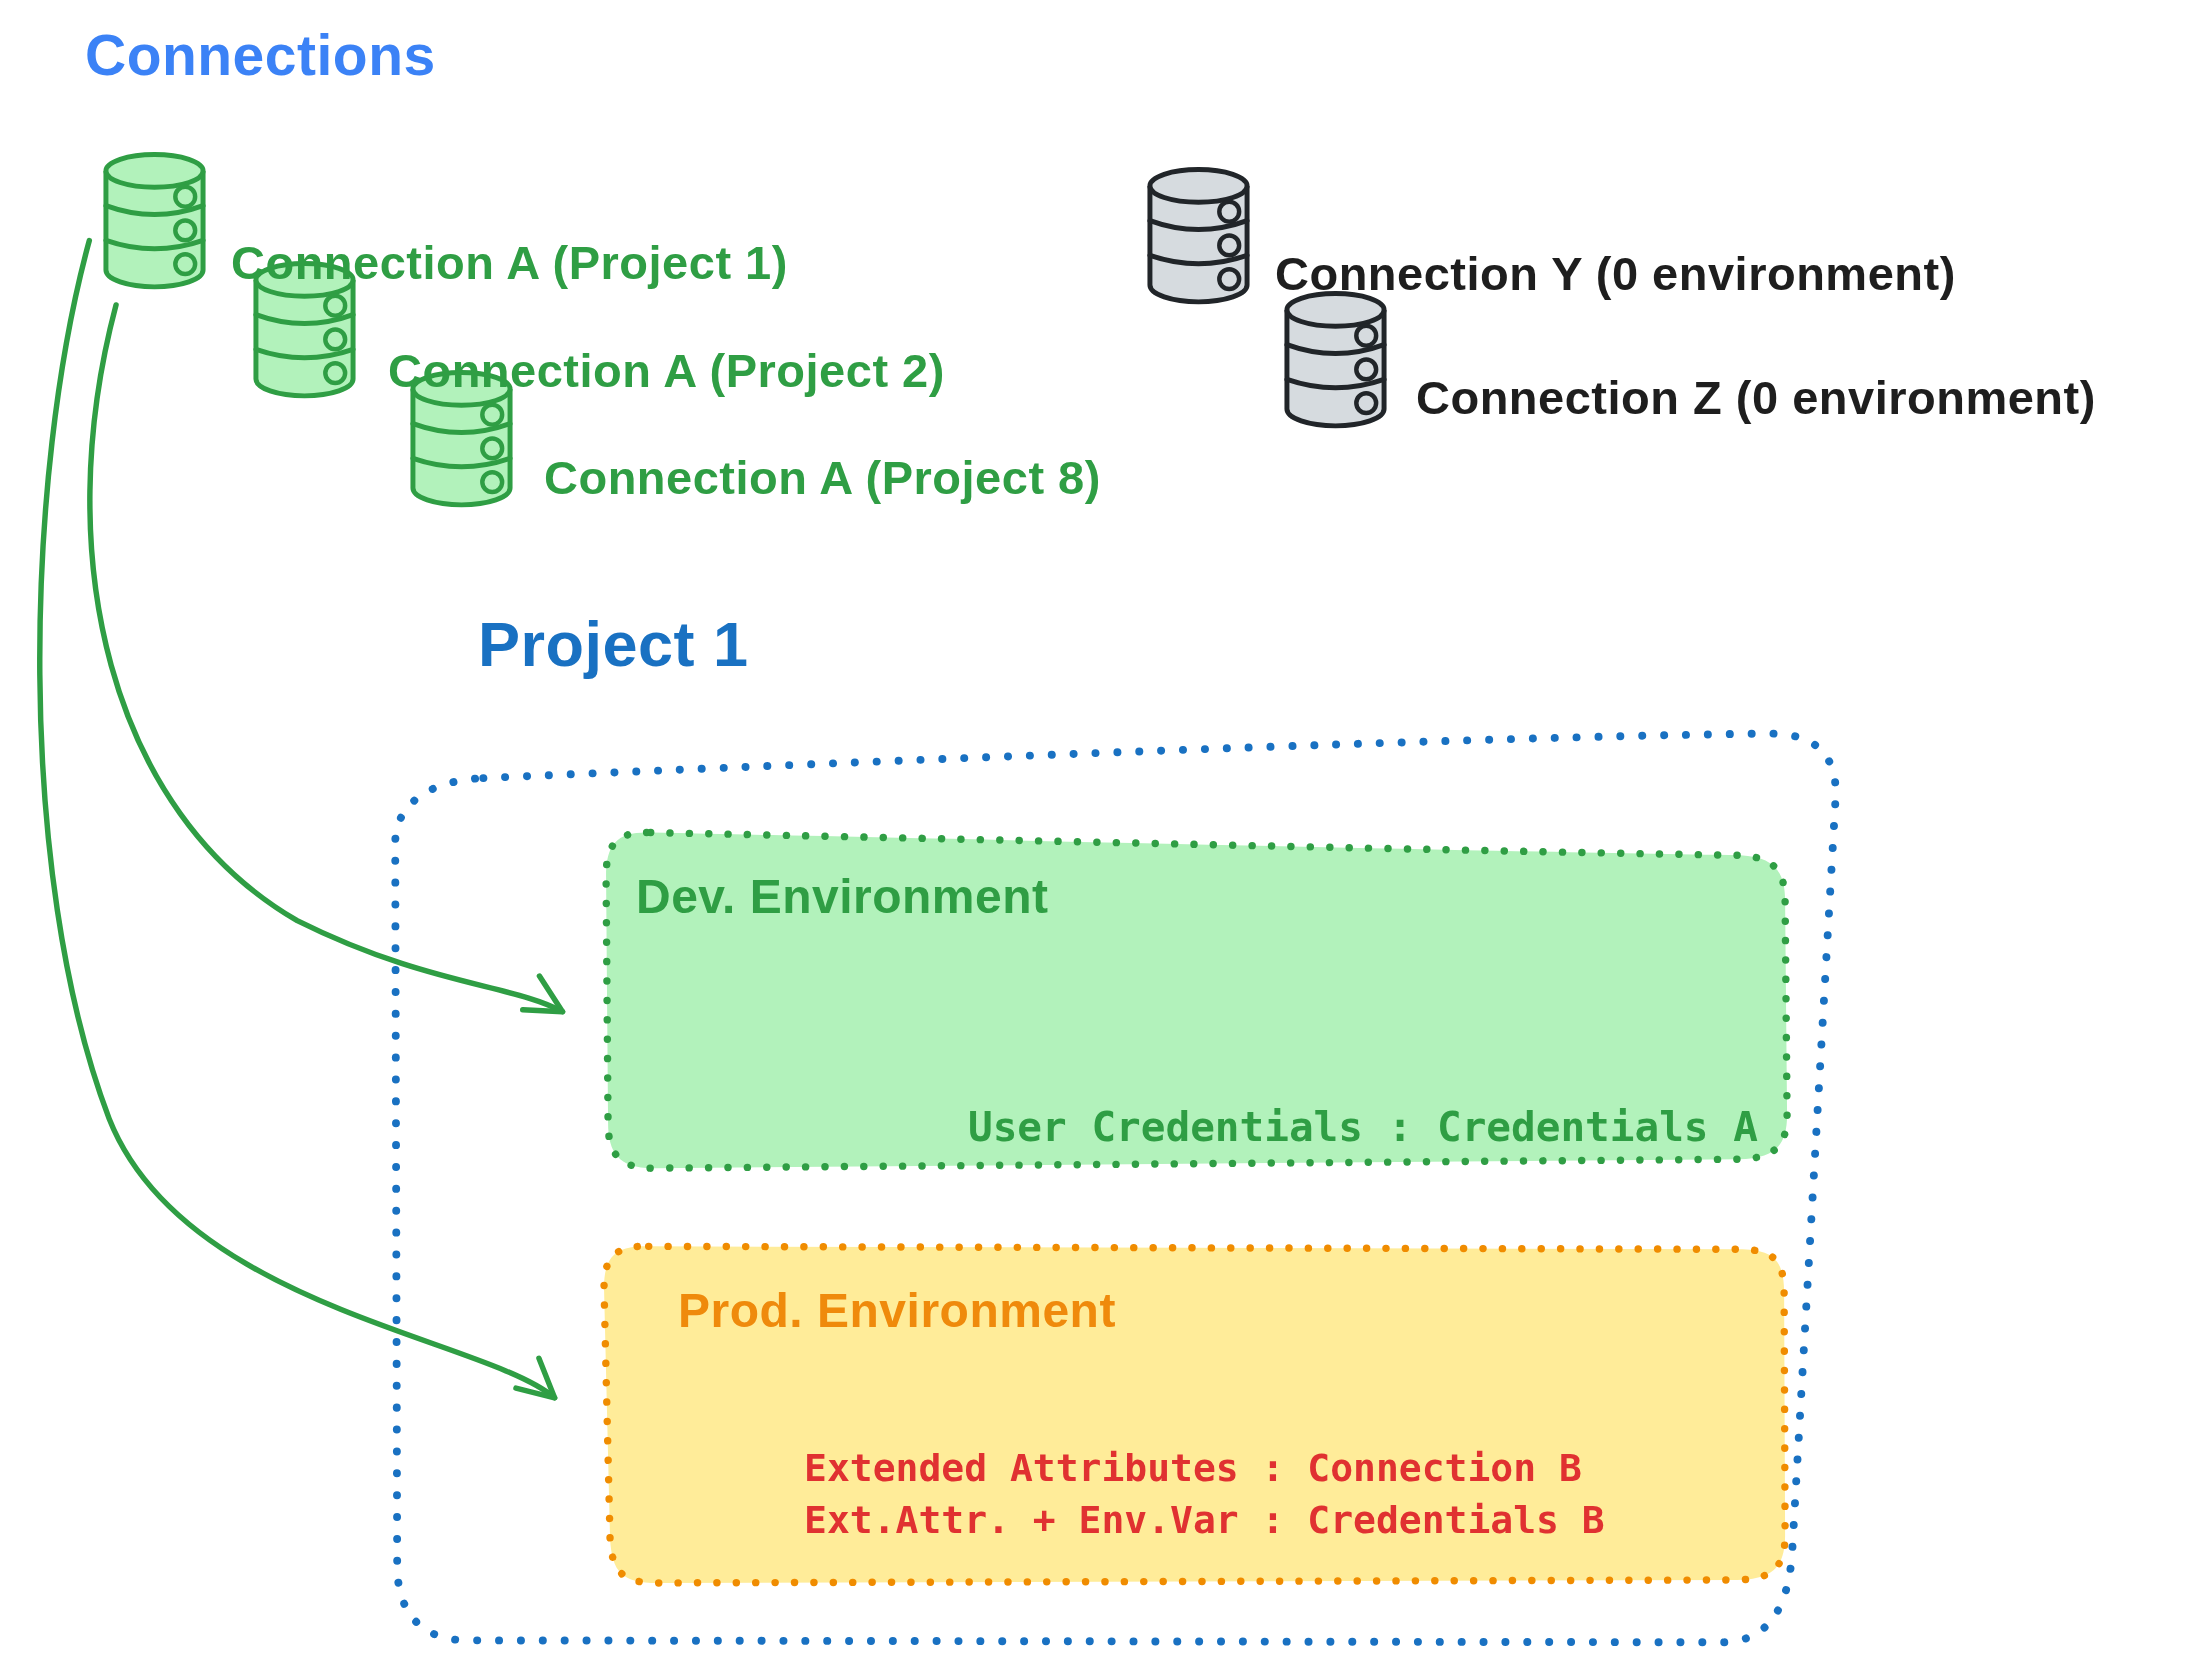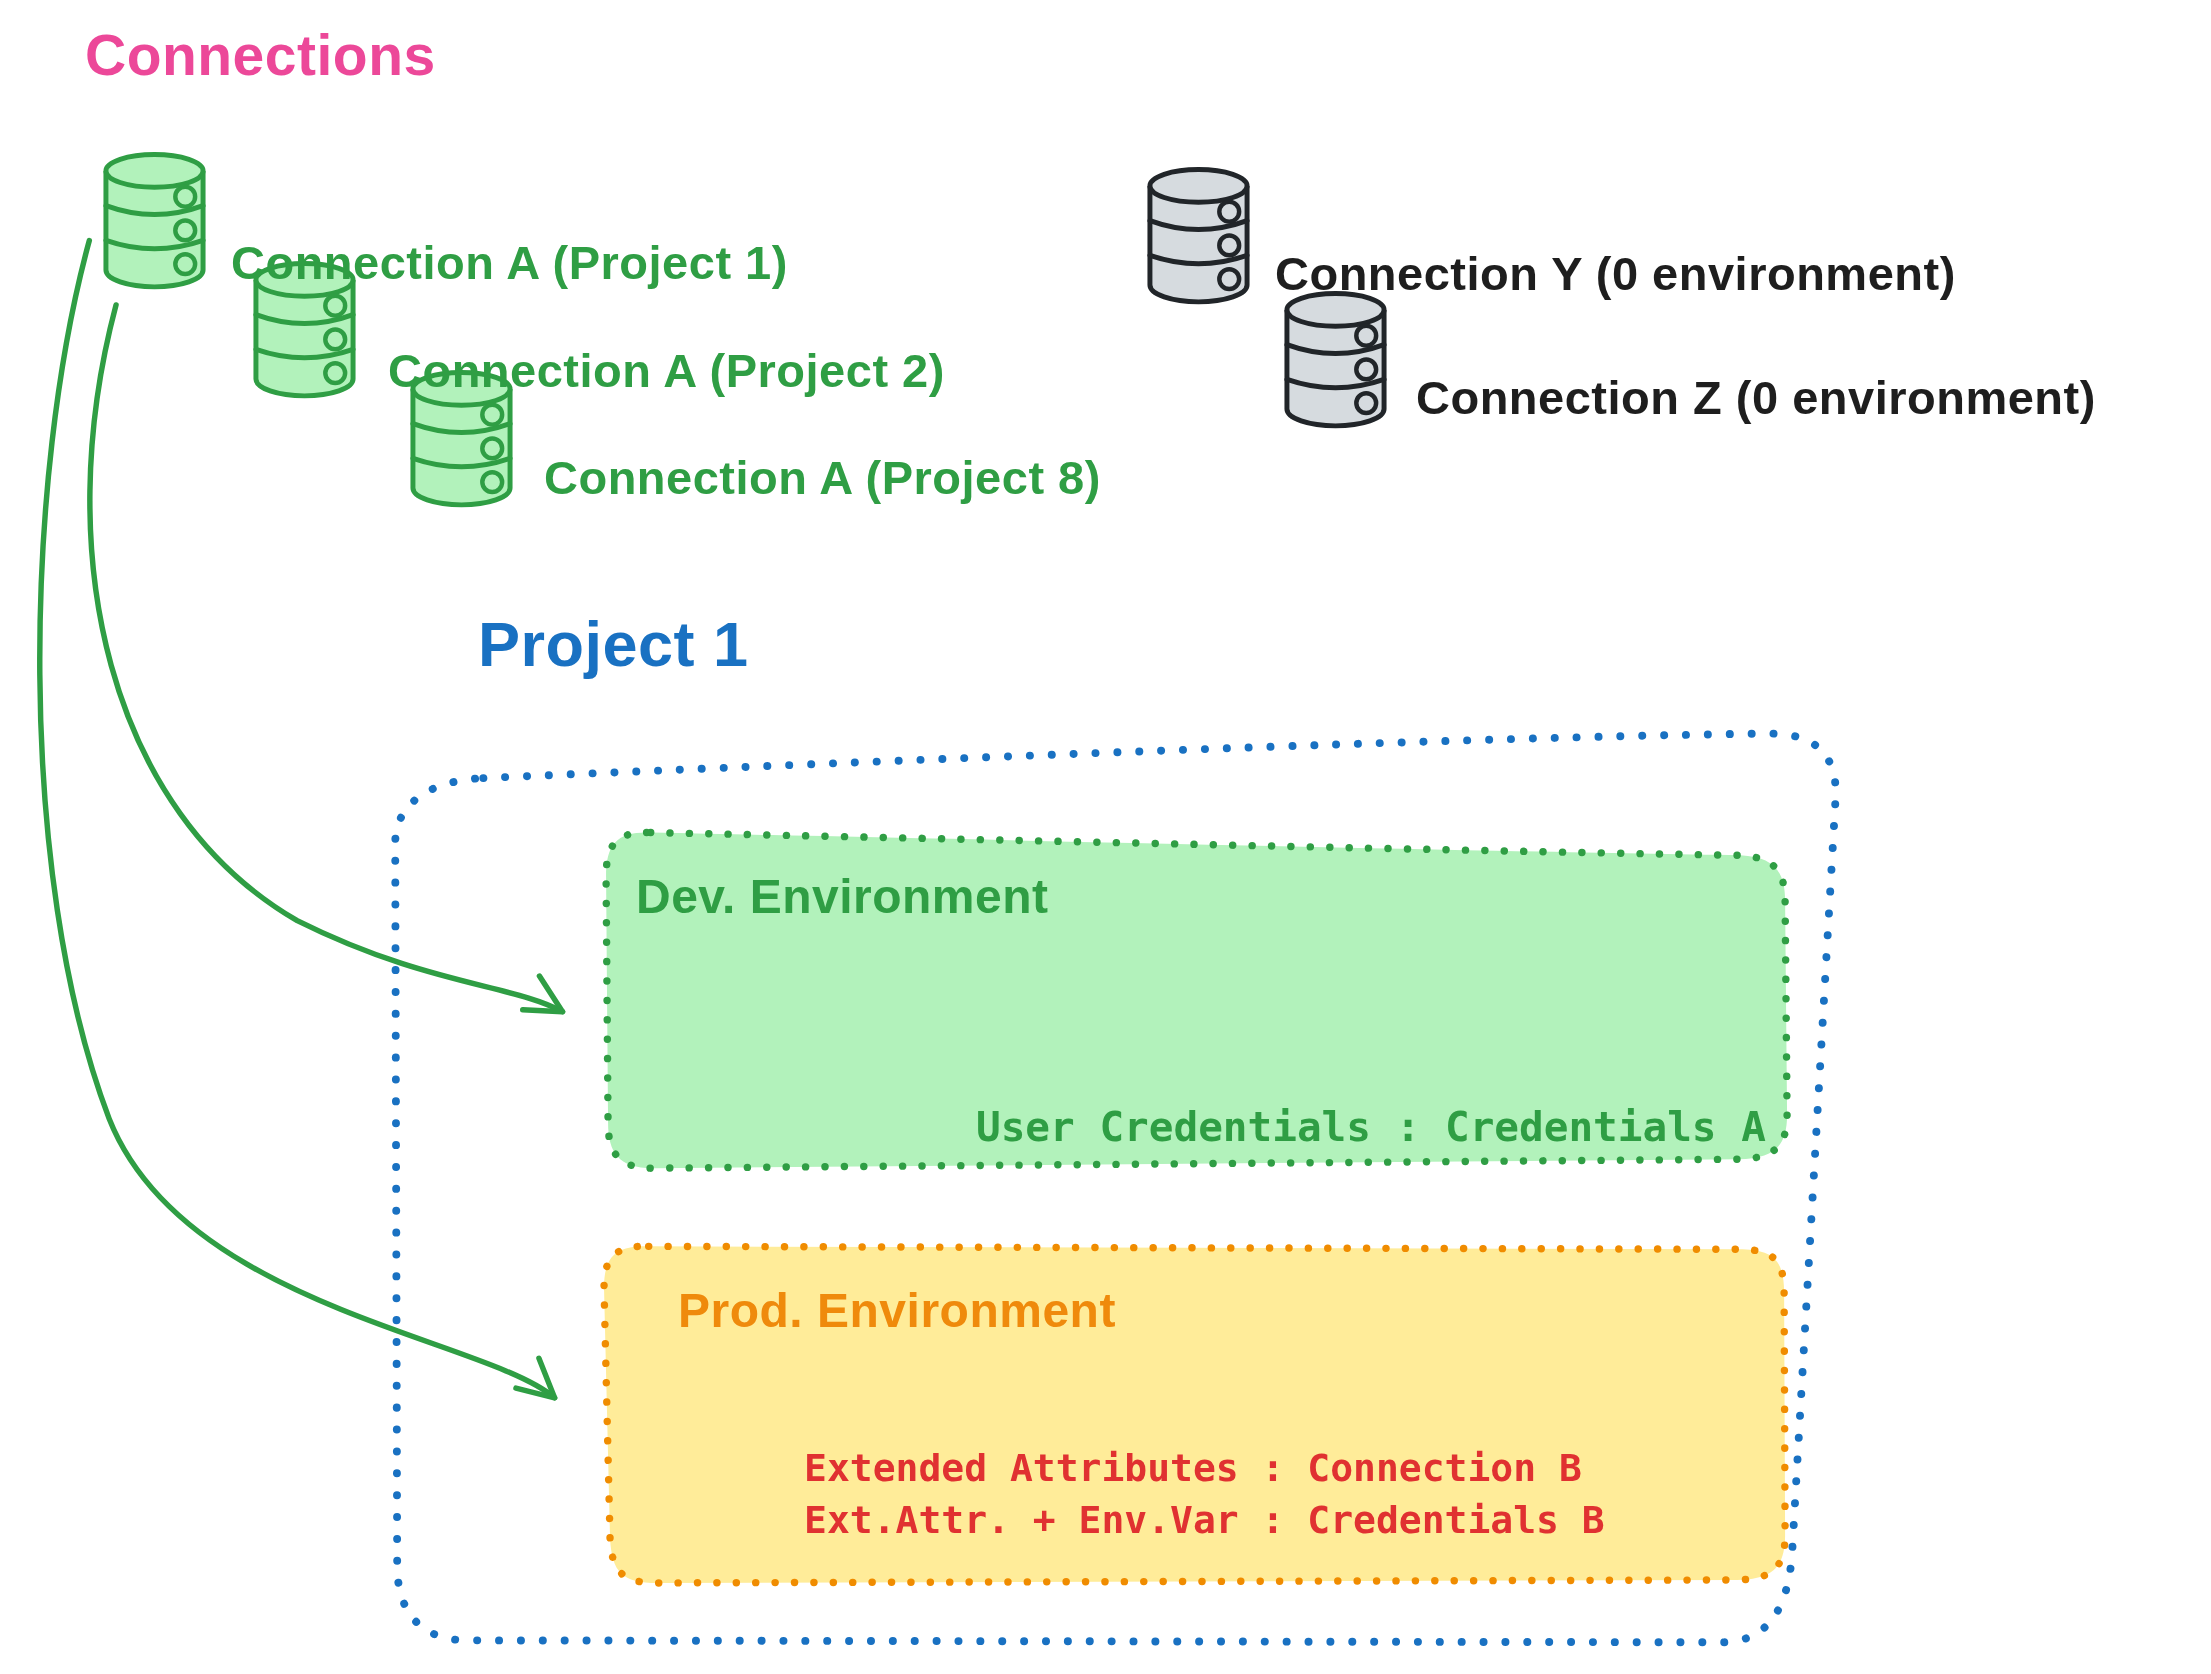--- a/index.html
+++ b/index.html
@@ -6,29 +6,29 @@
   .canvas{
     position:relative;
     width:2212px;height:1674px;
     background:#ffffff;
     overflow:hidden;
     font-family:"Liberation Sans", sans-serif;
   }
   .layer{position:absolute;left:0;top:0;width:2212px;height:1674px;}
   .txt{position:absolute;white-space:nowrap;letter-spacing:0.5px;}
   .hand{font-weight:700;}
-  .t-title{font-size:57px;color:#ec4899;}
+  .t-title{font-size:57px;color:#3b82f6;}
   .t-label{font-size:47px;margin-top:41px;}
   .t-green{color:#2f9e44;}
   .t-ink{color:#1e1e1e;}
   .t-project{font-size:63px;color:#1971c2;}
   .t-envtitle{font-size:48px;}
   .t-orange{color:#ef8a0c;margin-left:31px;}
   .mono{font-family:"DejaVu Sans Mono", monospace;font-weight:700;letter-spacing:0;}
-  .t-cred{font-size:41px;color:#2f9e44;margin-left:8px;}
+  .t-cred{font-size:41px;color:#2f9e44;}
   .t-red{font-size:38px;color:#e03131;line-height:51px;}
   .cyl{position:absolute;width:111px;height:139px;overflow:visible;}
 </style>
 </head>
 <body>
 
 <div class="canvas">
 
   <svg class="layer" viewBox="0 0 2234 1691">
     <defs>

